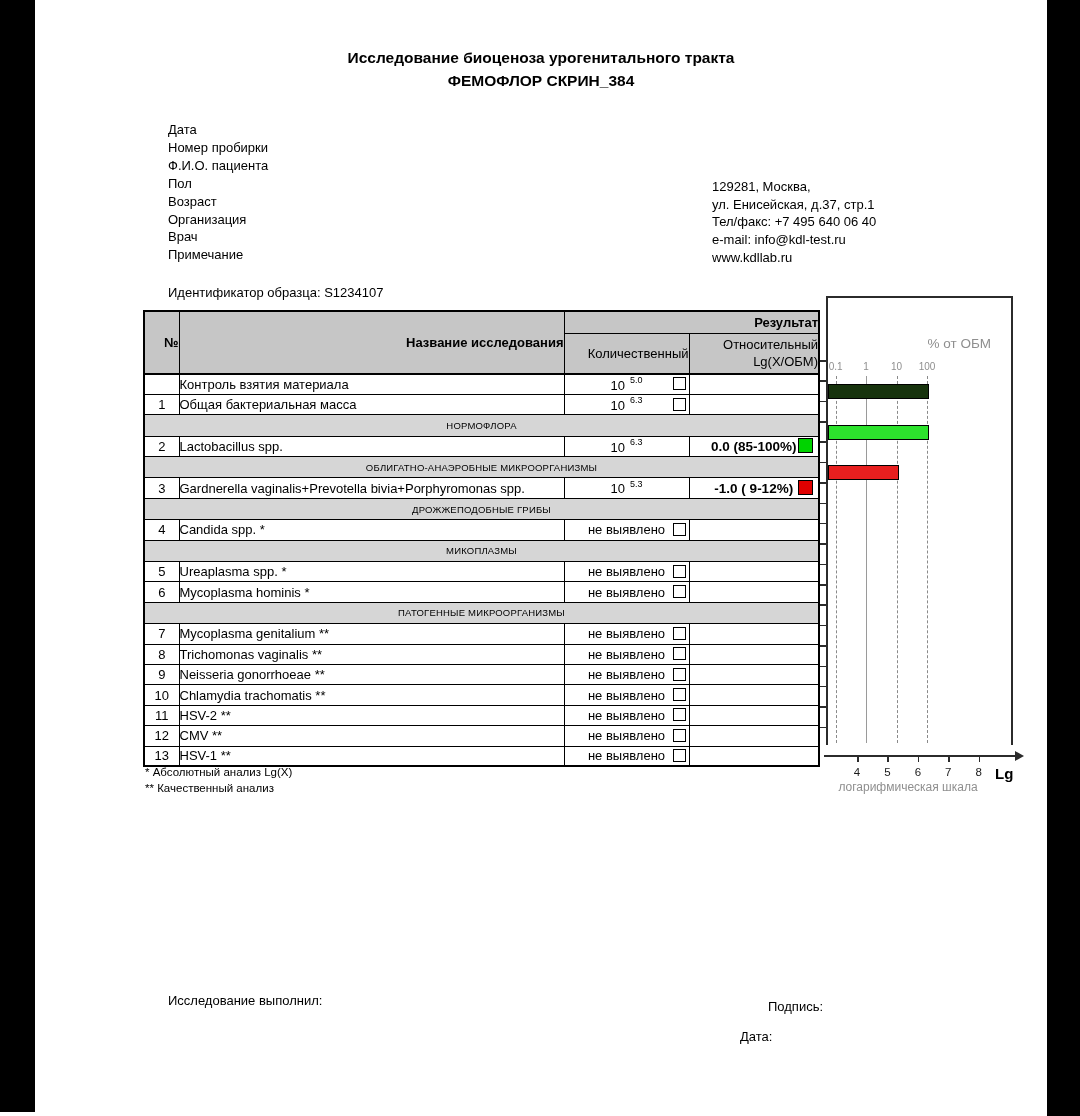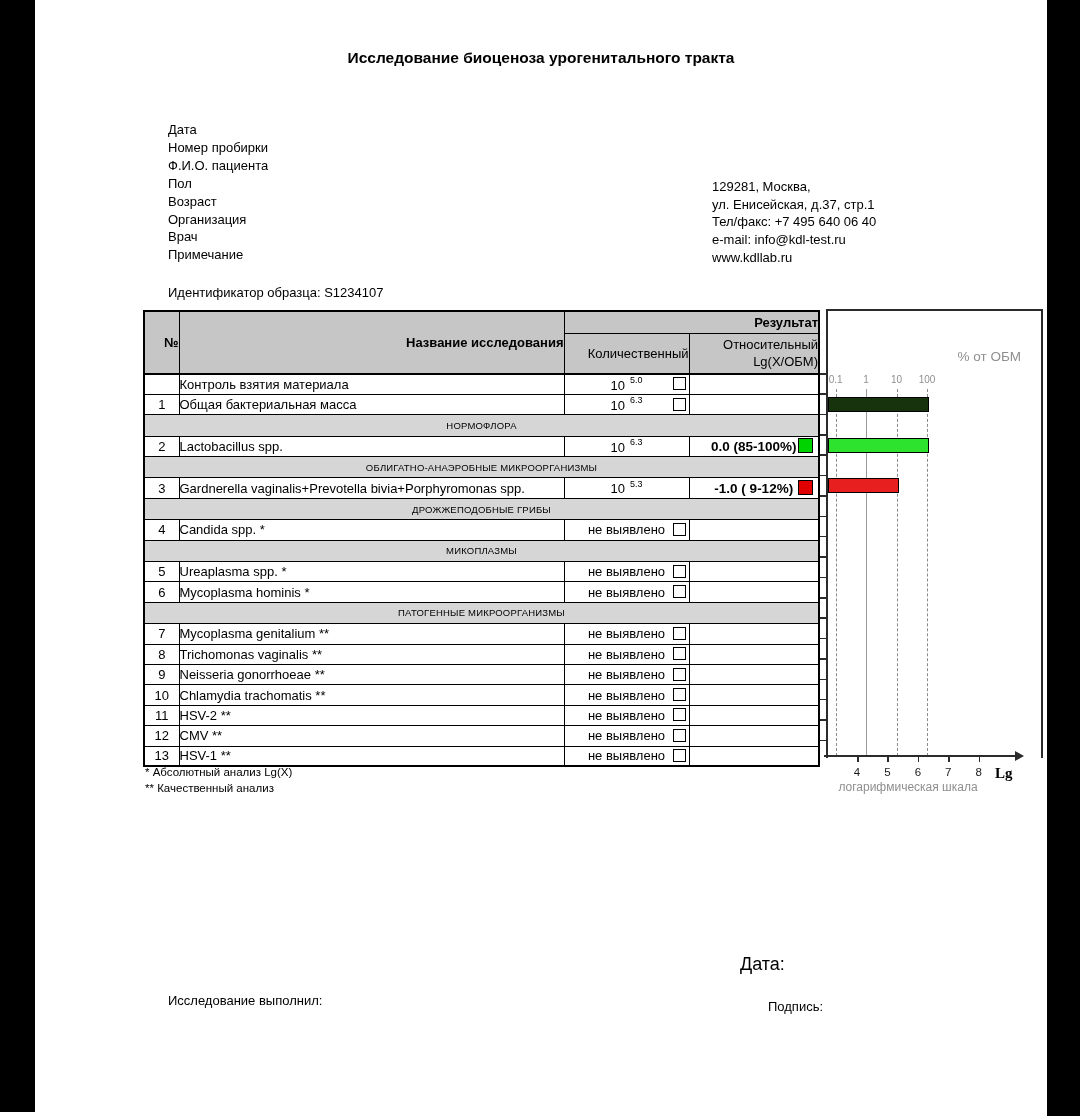--- a/index.html
+++ b/index.html
@@ -43,52 +43,53 @@
   tr.section td{background:var(--section_bg); text-align:center; font-size:9.5px; letter-spacing:.2px; height:20.4px;}
   .checkbox{position:absolute; right:3px; top:50%; margin-top:-7px; width:11px; height:11px;
     border:1.5px solid #000; background:#fff;}
   .marker{position:absolute; right:5px; top:50%; margin-top:-8px; width:13px; height:13px; border:1.5px solid #000;}
   .marker.green{background:var(--marker_green);}
   .marker.red{background:var(--marker_red);}
 
   .footnotes{position:absolute; left:145px; top:764px; font-size:11.5px; line-height:16px;}
 
   
-  .chart{position:absolute; left:826px; top:309px; width:183px; height:447px;
-    border:2px solid #2b2b2b; border-bottom:none;padding-left:30px;}
+  .chart{position:absolute; left:826px; top:296px; width:183px; height:447px;
+    border:2px solid #2b2b2b; border-bottom:none;}
   .pct-title{position:absolute; right:20px; top:38px; font-size:13.5px; color:var(--chart_gray);}
   .pct-label{position:absolute; top:63px; width:36px; margin-left:-18px; text-align:center;
     font-size:10px; color:var(--chart_gray);}
   .gridline{position:absolute; top:78px; height:367px; width:0;}
   .gridline.dashed{border-left:1.5px dashed #8a8a8a;}
   .gridline.solid{border-left:1.5px solid #9a9a9a;}
   .bar{position:absolute; left:0; height:13px; border:1px solid #000;}
   .row-tick{position:absolute; left:-8px; width:6px; height:1.5px; background:#2b2b2b;}
   .lg-axis{position:absolute; left:824px; top:755px; width:192px; height:0; border-top:2px solid #2b2b2b;}
   .lg-axis:after{content:""; position:absolute; right:-8px; top:-6px; width:0; height:0;
     border-left:9px solid #2b2b2b; border-top:5px solid transparent; border-bottom:5px solid transparent;}
   .lg-tick{position:absolute; top:757px; width:1.5px; height:5px; background:#2b2b2b;}
   .lg-tick-label{position:absolute; top:766px; width:22px; margin-left:-11px; text-align:center; font-size:11.5px; color:#1a1a1a;}
-  .lg-label{position:absolute; left:995px; top:765px; font-weight:bold; font-size:15px;font-family:Liberation Serif, serif;}
+  .lg-label{position:absolute; left:995px; top:765px; font-weight:bold; font-size:15px;}
   .scale-caption{position:absolute; left:826px; top:780px; width:164px; text-align:center;
     font-size:12px; color:var(--chart_gray);}
 
   .footer-performed{position:absolute; left:168px; top:993px; font-size:13px;}
-  .footer-date{position:absolute; left:740px; top:954px; font-size:18px;}
+  .footer-date{position:absolute; left:740px; top:1029px; font-size:13px;}
   .footer-sign{position:absolute; left:740px; top:999px; font-size:13px;margin-left:28px;}
 </style>
 </head>
 <body>
 
 <div class="page">
   <div class="scan-strip strip-left"></div>
   <div class="scan-strip strip-right"></div>
 
   <div class="title-block">
     <div>Исследование биоценоза урогенитального тракта</div>
+    <div>ФЕМОФЛОР СКРИН_384</div>
   </div>
 
   <div class="patient-block">
     <div>Дата</div>
     <div>Номер пробирки</div>
     <div>Ф.И.О. пациента</div>
     <div>Пол</div>
     <div>Возраст</div>
     <div>Организация</div>
     <div>Врач</div>

